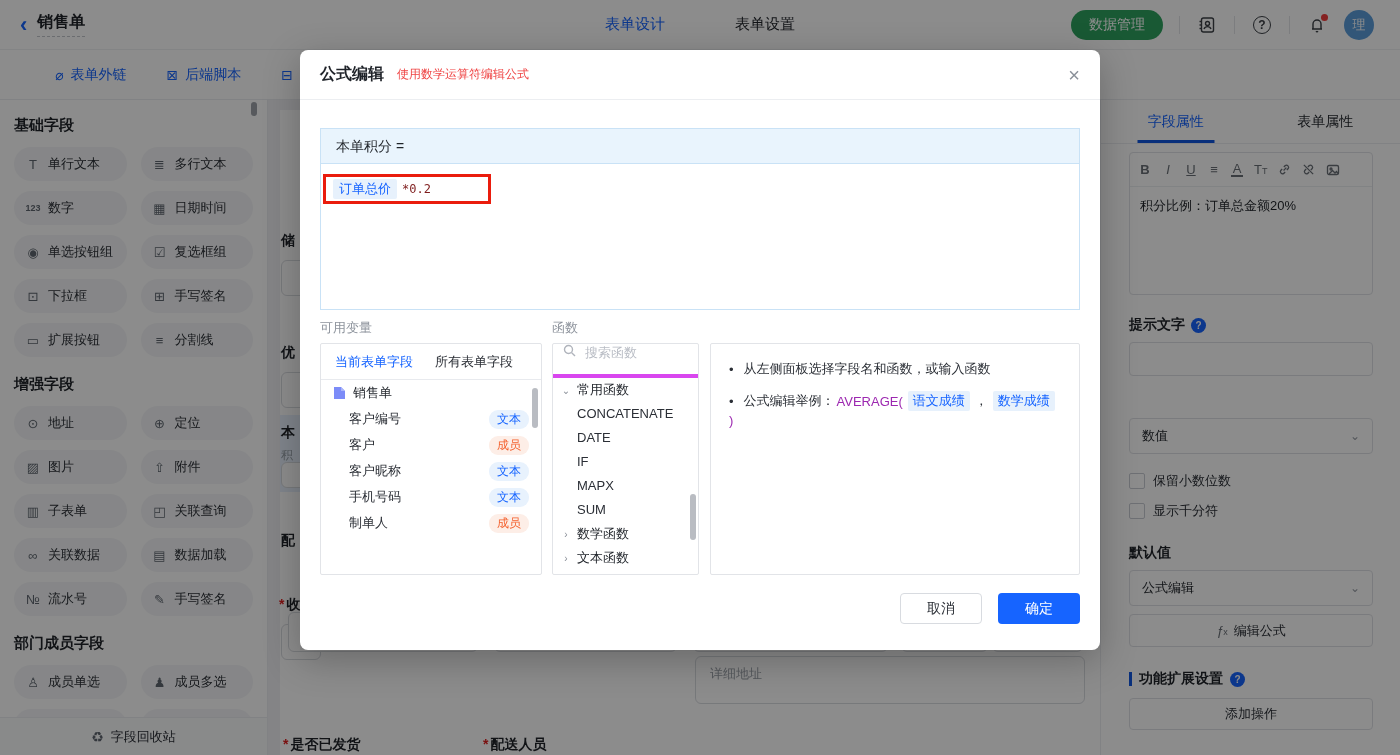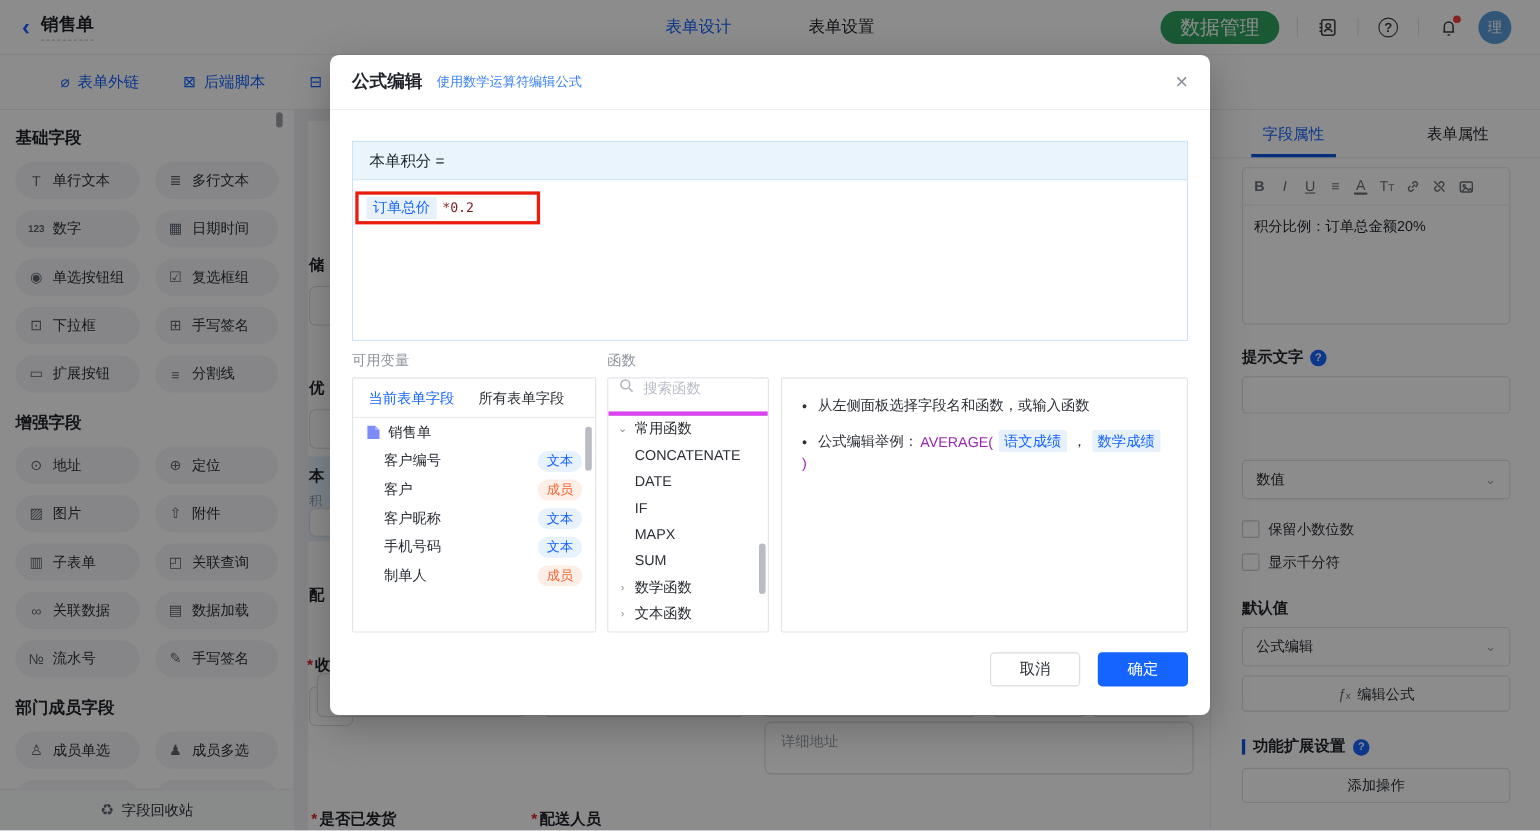--- a/index.html
+++ b/index.html
@@ -9,21 +9,21 @@
   
   .header{position:absolute;left:0;top:0;width:1400px;height:50px;background:#fff;
     border-bottom:1px solid #eef0f2;display:flex;align-items:center;z-index:1;}
   .hdr-left{display:flex;align-items:center;padding-left:20px;gap:10px;}
   .back-chev{color:#1664ff;font-size:22px;font-weight:700;line-height:1;cursor:pointer;}
   .hdr-title{font-size:16px;font-weight:700;color:#1f2329;border-bottom:1px dashed #c3c7cd;padding-bottom:3px;}
   .hdr-tabs{position:absolute;left:50%;transform:translateX(-50%);display:flex;gap:70px;font-size:15px;}
   .hdr-tab{color:#1f2329;cursor:pointer;}
   .hdr-tab.active{color:#1664ff;}
   .hdr-right{margin-left:auto;display:flex;align-items:center;gap:16px;padding-right:26px;}
-  .btn-green{background:#2ea35f;color:#fff;font-size:18px;border:none;border-radius:15px;
+  .btn-green{background:#2ea35f;color:#fff;font-size:14px;border:none;border-radius:15px;
     height:30px;padding:0 18px;cursor:pointer;}
   .vdiv{width:1px;height:18px;background:#e2e4e8;}
   .hdr-icon{width:22px;height:22px;display:flex;align-items:center;justify-content:center;color:#3c4046;cursor:pointer;position:relative;}
   .help-circle{width:18px;height:18px;border:1.5px solid #3c4046;border-radius:50%;
     font-size:12px;font-weight:700;display:flex;align-items:center;justify-content:center;color:#3c4046;}
   .bell-dot{position:absolute;right:0;top:0;width:7px;height:7px;background:#f23c3c;border-radius:50%;}
   .avatar{width:30px;height:30px;border-radius:50%;background:#5b9ddb;color:#fff;font-size:13px;
     display:flex;align-items:center;justify-content:center;cursor:pointer;}
 
   
@@ -102,21 +102,21 @@
   .action-btn{position:absolute;left:28px;width:244px;height:32px;border:1px solid #dfe1e6;border-radius:4px;
     background:#fff;font-size:13px;color:#2b2f36;cursor:pointer;}
 
   
   .overlay{position:absolute;inset:0;background:rgba(0,0,0,0.45);z-index:40;}
   .modal{position:absolute;left:300px;top:50px;width:800px;height:600px;background:#fff;border-radius:8px;
     z-index:50;box-shadow:0 10px 36px rgba(0,0,0,0.25);}
   .modal-hdr{position:absolute;left:0;top:0;width:100%;height:50px;border-bottom:1px solid #eceef1;
     display:flex;align-items:center;padding:0 20px;gap:13px;}
   .modal-title{font-size:16px;font-weight:700;color:#1f2329;}
-  .modal-sub{font-size:12px;color:#3b82f6;}
+  .modal-sub{font-size:12px;color:#ef4444;}
   .modal-close{margin-left:auto;font-size:20px;color:#8a9099;cursor:pointer;line-height:1;}
 
   .formula-box{position:absolute;left:20px;top:78px;width:760px;height:182px;border:1px solid #c9e2f6;}
   .formula-target{height:35px;background:#e9f4fd;border-bottom:1px solid #c9e2f6;line-height:35px;
     padding-left:15px;font-size:14px;color:#1f2329;}
   .formula-body{position:relative;height:145px;background:#fff;cursor:text;}
   .red-rect{position:absolute;left:2px;top:10px;width:168px;height:30px;border:3px solid #ea1c0d;
     display:flex;align-items:center;gap:5px;padding-left:7px;}
   .f-chip{background:#e7f1fc;color:#1664ff;font-size:13px;padding:1px 6px;border-radius:2px;cursor:pointer;}
   .f-rest{font-family:"DejaVu Sans Mono",monospace;font-size:12px;color:#7f1d1d;}

